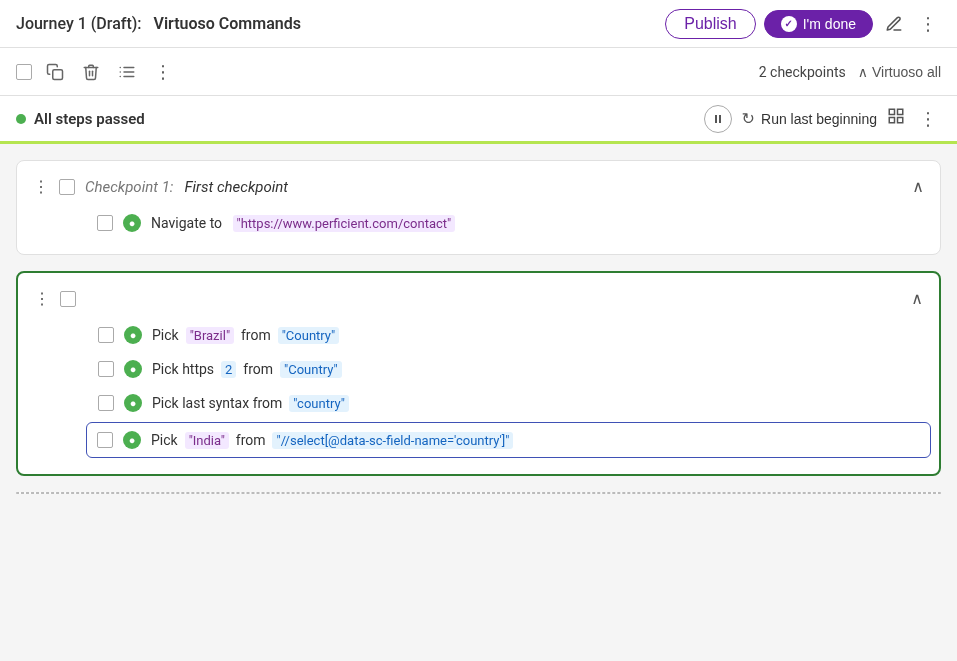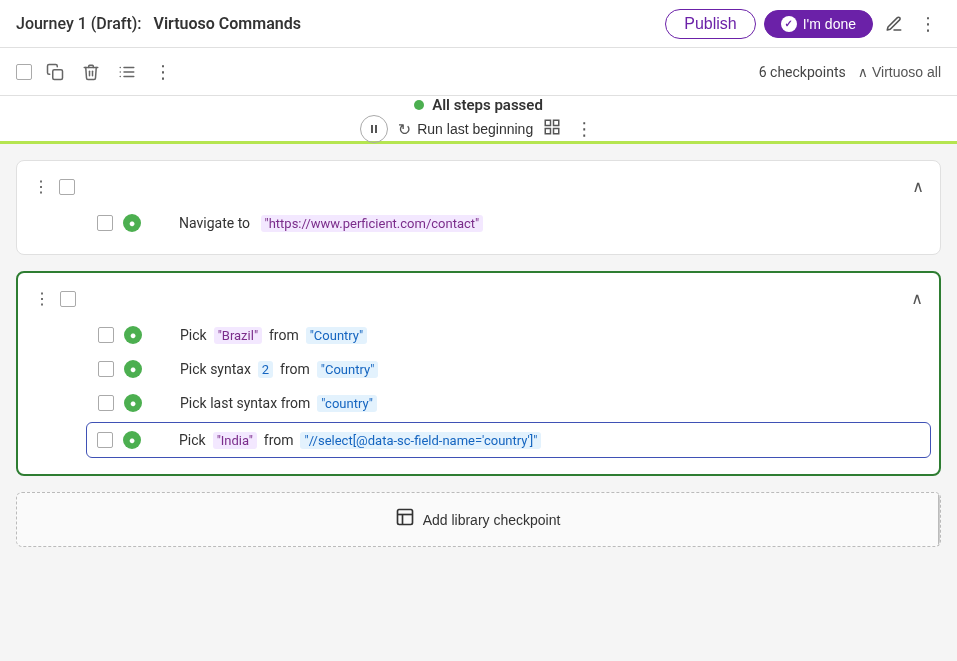--- a/index.html
+++ b/index.html
@@ -115,21 +115,20 @@
 
     
     .status-bar {
       display: flex;
       align-items: center;
       justify-content: space-between;
       padding: 0 16px;
       height: 48px;
       background: #fff;
       border-bottom: 3px solid #b5e550;
-      flex-direction: column;
     }
     .status-left {
       display: flex; align-items: center; gap: 8px;
     }
     .status-dot {
       width: 10px; height: 10px;
       background: #4caf50;
       border-radius: 50%;
     }
     .status-text {
@@ -224,21 +223,20 @@
       background: #4caf50;
       border-radius: 50%;
       display: flex; align-items: center; justify-content: center;
       color: #fff;
       font-size: 11px;
       flex-shrink: 0;
     }
     .step-text {
       font-size: 14px;
       color: #333;
-      margin-left: 28px;
     }
     .step-text .kw {
       color: #333;
       font-weight: 400;
     }
     .step-text .str {
       color: #7b2d8b;
       background: #f3e8ff;
       border-radius: 3px;
       padding: 1px 4px;
@@ -340,21 +338,21 @@
           <line x1="8" y1="12" x2="21" y2="12"></line>
           <line x1="8" y1="18" x2="21" y2="18"></line>
           <line x1="3" y1="6" x2="3.01" y2="6"></line>
           <line x1="3" y1="12" x2="3.01" y2="12"></line>
           <line x1="3" y1="18" x2="3.01" y2="18"></line>
       </svg>
     </button>
     <button class="icon-btn">⋮</button>
   </div>
   <div class="toolbar-right">
-    <span class="checkpoints-count">6 checkpoints</span>
+    <span class="checkpoints-count">2 checkpoints</span>
     <button class="collapse-btn">
       <span>∧</span>
       <span>Virtuoso all</span>
     </button>
   </div>
 </div>
 
 <div class="status-bar">
   <div class="status-left">
     <span class="status-dot"></span>
@@ -383,20 +381,25 @@
   </div>
 </div>
 
 <div class="main-content">
 
   <div class="checkpoint-card">
     <div class="checkpoint-header">
       <div class="checkpoint-header-left">
         <button class="dots-btn">⋮</button>
         <span class="checkbox-sq"></span>
+        <span class="checkpoint-title">
+          <span style="color:#777;">Checkpoint 1:</span>
+          &nbsp;
+          <span>First checkpoint</span>
+        </span>
       </div>
       <button class="expand-btn">∧</button>
     </div>
 
     <div style="padding-left: 60px;">
       <div class="step-row">
         <span class="checkbox-sq"></span>
         <span class="step-icon-green">●</span>
         <span class="step-text">
           <span class="kw">Navigate to</span>
@@ -426,21 +429,21 @@
           <span class="str">"Brazil"</span>&nbsp;
           <span class="kw">from</span>&nbsp;
           <span class="str-blue">"Country"</span>
         </span>
       </div>
 
       <div class="step-row">
         <span class="checkbox-sq"></span>
         <span class="step-icon-green">●</span>
         <span class="step-text">
-          <span class="kw">Pick syntax</span>&nbsp;
+          <span class="kw">Pick https</span>&nbsp;
           <span class="num">2</span>&nbsp;
           <span class="kw">from</span>&nbsp;
           <span class="str-blue">"Country"</span>
         </span>
       </div>
 
       <div class="step-row">
         <span class="checkbox-sq"></span>
         <span class="step-icon-green">●</span>
         <span class="step-text">
@@ -457,26 +460,16 @@
           <span class="str">"India"</span>&nbsp;
           <span class="kw">from</span>&nbsp;
           <span class="str-blue">"//select[@data-sc-field-name='country']"</span>
         </span>
       </div>
 
     </div>
   </div>
 
   <div class="add-row">
-    <button class="add-btn">
-      <span class="add-btn-icon">
-        <svg width="20" height="20" viewBox="0 0 24 24" fill="none" stroke="#333" stroke-width="2">
-          <rect x="3" y="3" width="18" height="18" rx="2"></rect>
-            <line x1="3" y1="9" x2="21" y2="9"></line>
-            <line x1="9" y1="21" x2="9" y2="9"></line>
-        </svg>
-      </span>
-      <span>Add library checkpoint</span>
-    </button>
     <div class="divider-v"></div>
   </div>
 
 </div>
 
 </body></html>

